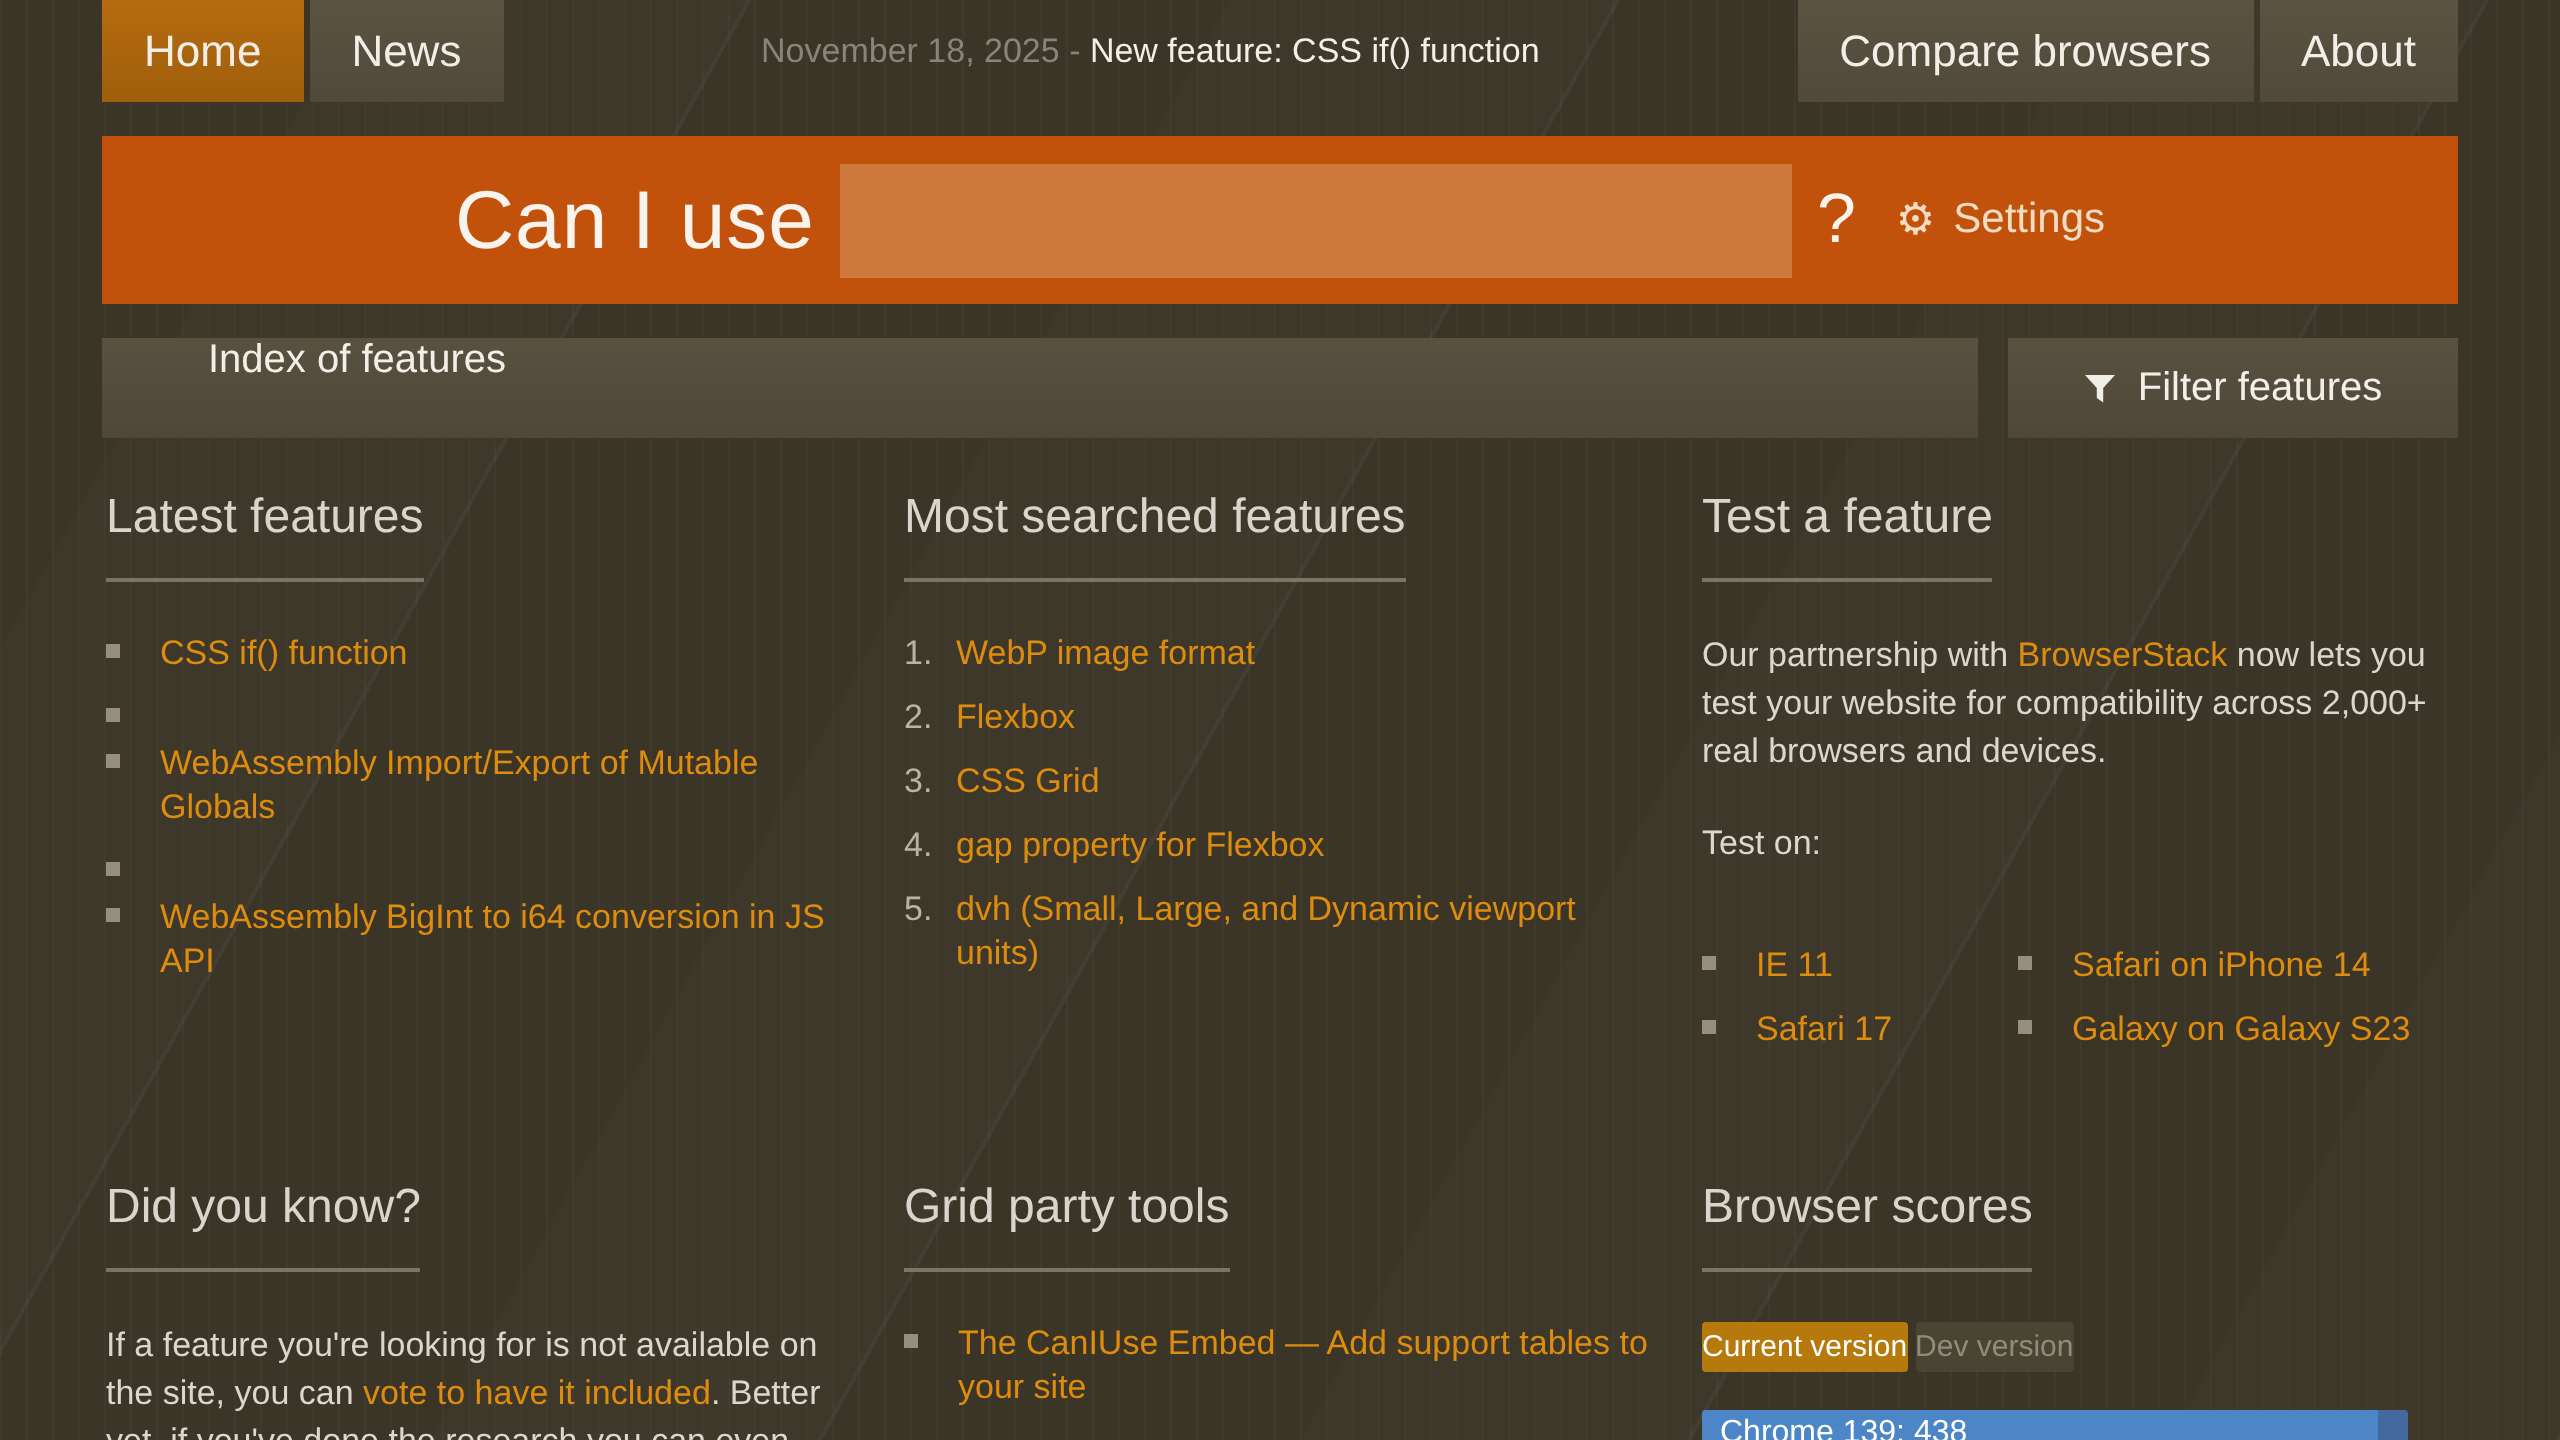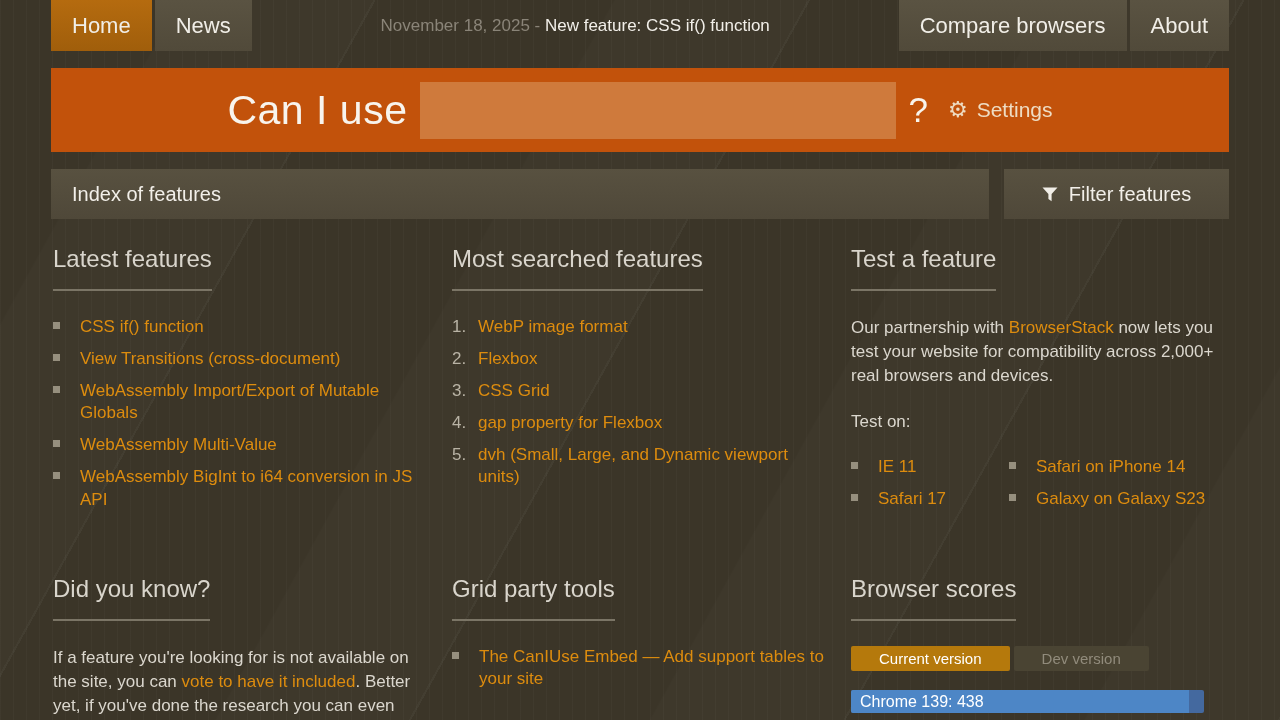--- a/index.html
+++ b/index.html
@@ -38,21 +38,21 @@
     background:var(--accent_light,#cf7a3c); color:#fff; font-size:24px; padding:0 14px;
     font-family:"Liberation Sans","DejaVu Sans",sans-serif;
   }
   .qmark { font-size:35px; font-weight:300; color:#f8f4ed; margin:0 20px 0 12px; }
   .settings-link { display:flex; align-items:center; gap:9px; color:#eedcc3; font-size:21px; }
   .gear-glyph { font-size:22px; line-height:1; }
 
   
   .index-row { display:flex; gap:15px; margin-top:17px; height:50px; }
   .index-bar {
-    flex:1; display:flex; align-items:center; padding-left:21px;
+    flex:1; display:flex; padding-left:53px;
     background:linear-gradient(180deg,#585140,#4f4839);
     font-size:20px; color:#f2efe9;
   }
   .filter-btn {
     width:225px; display:flex; align-items:center; justify-content:center; gap:11px;
     background:linear-gradient(180deg,#585140,#4f4839);
     border:none; cursor:pointer; font-family:inherit;
     font-size:20px; color:#f2efe9;
   }
 
@@ -72,29 +72,29 @@
   .section-body { margin-top:25px; font-size:17px; line-height:1.42; }
   a.feat-link { color:var(--link,#dd8c0e); }
 
   ul.plain { list-style:none; }
   ul.plain li { display:flex; gap:20px; margin-bottom:10px; line-height:1.3; }
   .sq { flex:none; width:7px; height:7px; background:#968f7e; margin-top:6px; }
   ol.plain { list-style:none; }
   ol.plain li { display:flex; margin-bottom:10px; line-height:1.3; }
   ol.plain .num { flex:none; width:26px; color:#b9b3a5; }
 
-  .device-grid { display:grid; grid-template-columns:158px 1fr; column-gap:0; margin-top:21px;text-align:right; }
+  .device-grid { display:grid; grid-template-columns:158px 1fr; column-gap:0; margin-top:37px;text-align:right; }
   .device-grid li { margin-bottom:12px; }
   .para { color:#dbd7ce; }
   .test-on { margin-top:22px; }
 
   
   .score-btns { display:flex; gap:4px; margin-bottom:19px; }
   .score-btn {
-    font-family:inherit; font-size:15px; padding:4px 28px; border:none; cursor:pointer; border-radius:2px;
+    font-family:inherit; font-size:15px; padding:4px 0; border:none; cursor:pointer; border-radius:2px;
   }
   .score-btn.current { background:var(--current_btn_bg,#b5790c); color:#fff; }
   .score-btn.dev { background:#4a4433; color:#918b7c; }
   .bar { height:23px; margin-bottom:9px; border-radius:2px; position:relative; overflow:hidden; }
   .bar-fill { position:absolute; left:0; top:0; bottom:0; width:calc(100% - 15px); }
   .bar-label { position:relative; z-index:1; display:block; line-height:23px; padding-left:9px; font-size:16px; color:#fff; }
 </style>
 </head>
 <body>
 
@@ -141,29 +141,27 @@
     <section>
       <h2 class="col-heading">Latest features</h2>
       <div class="section-body">
         <ul class="plain">
           <li>
               <span class="sq"></span>
               <a class="feat-link">CSS if() function</a>
             </li>
           <li>
               <span class="sq"></span>
-              <a class="feat-link">View Transitions (cross-document)</a>
             </li>
           <li>
               <span class="sq"></span>
               <a class="feat-link">WebAssembly Import/Export of Mutable Globals</a>
             </li>
           <li>
               <span class="sq"></span>
-              <a class="feat-link">WebAssembly Multi-Value</a>
             </li>
           <li>
               <span class="sq"></span>
               <a class="feat-link">WebAssembly BigInt to i64 conversion in JS API</a>
             </li>
         </ul>
       </div>
     </section>
 
     <section>

